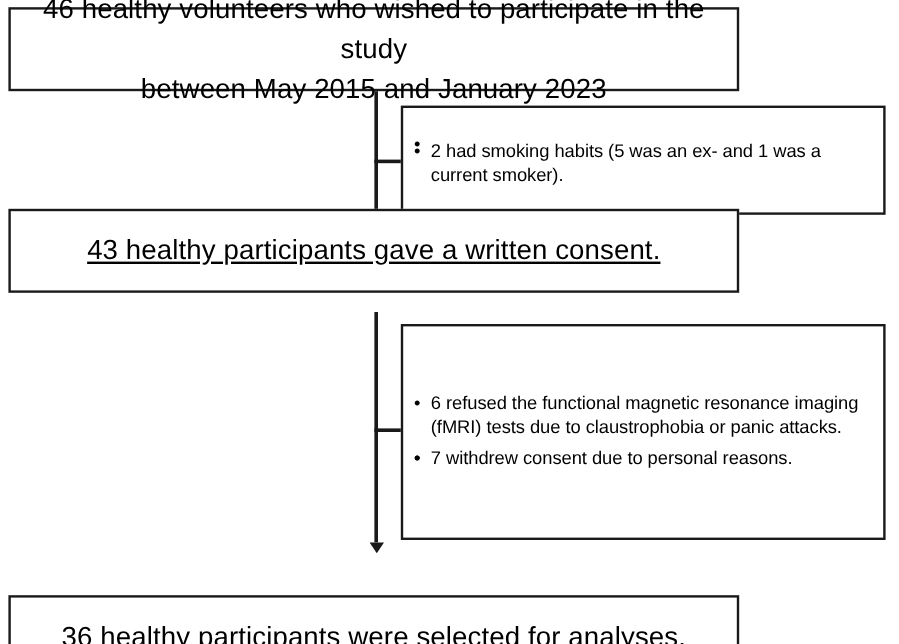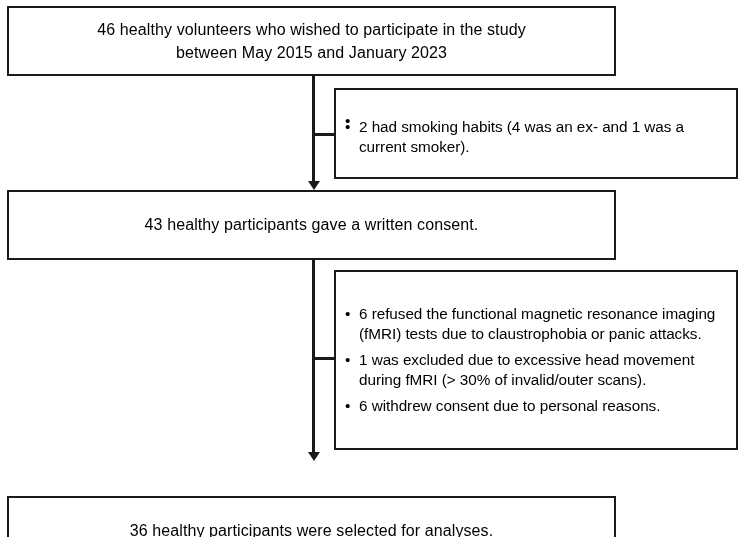--- a/index.html
+++ b/index.html
@@ -25,21 +25,21 @@
     position: absolute;
     box-sizing: border-box;
     background: #ffffff;
     border: 2px solid #1a1a1a;
   }
   .main-box {
     display: flex;
     align-items: center;
     justify-content: center;
     text-align: center;
-    font-size: 16px;
+    font-size: 23px;
     line-height: 1.45;
     letter-spacing: 0.1px;
     padding: 4px 10px;
   }
   .main-box .main-text {
     display: block;
     width: 100%;
     white-space: pre-line;
   }
 
@@ -105,46 +105,45 @@
   <div class="arrowhead" style="left:308px; top:181px;"></div>
   <div class="conn h-line" style="left:312px; top:133px; width:23px;"></div>
 
   <div class="box excl-box" style="left:334px; top:88px; width:404px; height:91px;">
     <ul class="excl-list">
       <li class="excl-item">
         <span class="bullet">•</span>
       </li>
       <li class="excl-item">
         <span class="bullet">•</span>
-        <span>2 had smoking habits (4 was an ex- and 1 was a current smoker).</span>
+        <span>2 had smoking habits (5 was an ex- and 1 was a current smoker).</span>
       </li>
     </ul>
   </div>
 
-  <div class="box main-box" style="left:7px; top:190px; width:609px; height:70px;">
+  <div class="box main-box" style="left:7px; top:174px; width:609px; height:70px;text-decoration:underline;">
     <span class="main-text">43 healthy participants gave a written consent.</span>
   </div>
 
   <div class="conn v-line" style="left:312px; top:260px; height:192px;"></div>
   <div class="arrowhead" style="left:308px; top:452px;"></div>
   <div class="conn h-line" style="left:312px; top:357px; width:23px;"></div>
 
   <div class="box excl-box" style="left:334px; top:270px; width:404px; height:180px;">
     <ul class="excl-list">
       <li class="excl-item">
         <span class="bullet">•</span>
         <span>6 refused the functional magnetic resonance imaging (fMRI) tests due to claustrophobia or panic attacks.</span>
       </li>
       <li class="excl-item">
         <span class="bullet">•</span>
-        <span>1 was excluded due to excessive head movement during fMRI (&gt; 30% of invalid/outer scans).</span>
       </li>
       <li class="excl-item">
         <span class="bullet">•</span>
-        <span>6 withdrew consent due to personal reasons.</span>
+        <span>7 withdrew consent due to personal reasons.</span>
       </li>
     </ul>
   </div>
 
   <div class="box main-box" style="left:7px; top:460px; width:609px; height:70px;margin-top:36px;">
     <span class="main-text">36 healthy participants were selected for analyses.</span>
   </div>
 
 </div>
 

